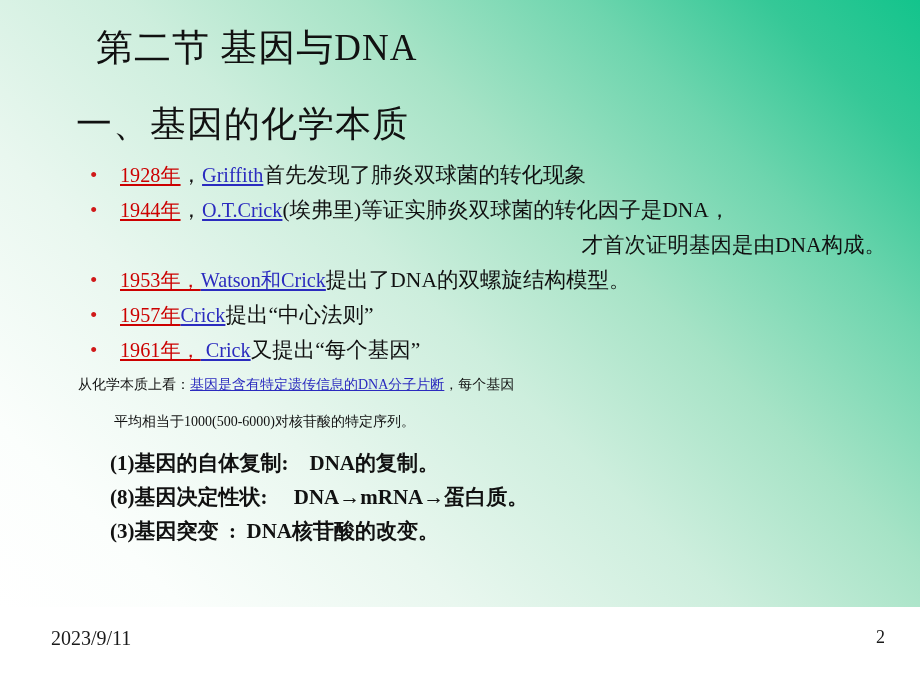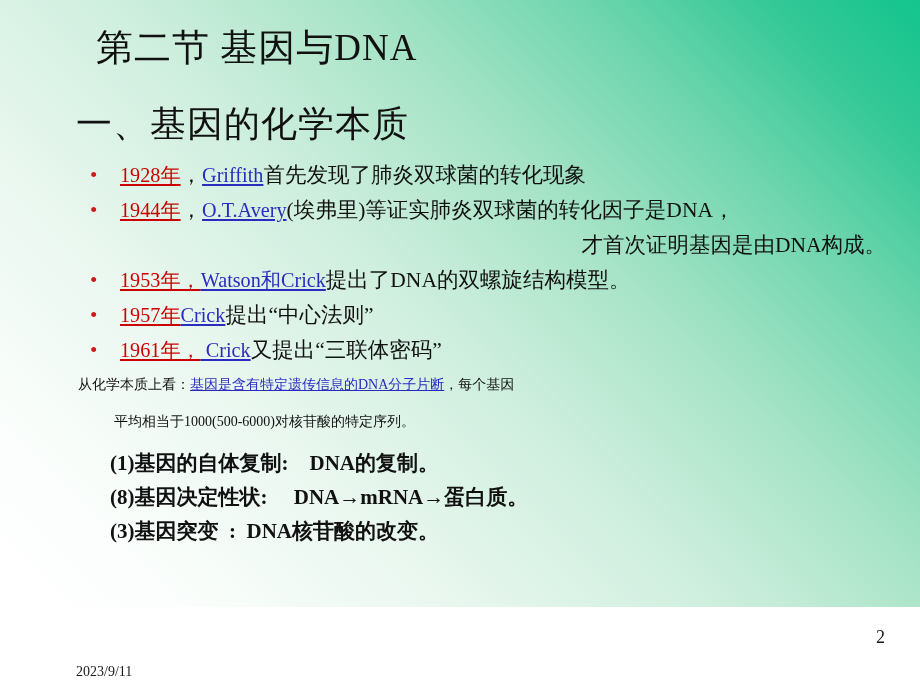--- a/index.html
+++ b/index.html
@@ -135,26 +135,25 @@
     line-height: 34px;
     font-weight: bold;
     color: #111111;
     white-space: pre;
     font-family: "Liberation Serif", "DejaVu Serif", serif;
   }
 
   
   .footer-date {
     position: absolute;
-    left: 76px;
+    left: 51px;
     top: 627px;
-    font-size: 14px;
+    font-size: 20px;
     color: #1a1a1a;
     font-family: "Liberation Serif", "DejaVu Serif", serif;
-    margin-top: 37px;
   }
   .footer-page {
     position: absolute;
     left: 876px;
     top: 627px;
     font-size: 18px;
     color: #1a1a1a;
     font-family: "Liberation Serif", "DejaVu Serif", serif;
   }
 </style>
@@ -169,37 +168,37 @@
 
   <div class="bullets">
 
     <div class="bullet-row">
       <span class="dot">•</span>
       <span class="bullet-text"><span class="r-ul lat">1928年</span><span class="plain">，</span><span class="b-ul lat">Griffith</span><span class="plain">首先发现了肺炎双球菌的转化现象</span></span>
     </div>
 
     <div class="bullet-row">
       <span class="dot">•</span>
-      <span class="bullet-text"><span class="r-ul lat">1944年</span><span class="plain">，</span><span class="b-ul lat">O.T.Avery</span><span class="plain">(埃弗里)等证实肺炎双球菌的转化因子是DNA，</span></span>
+      <span class="bullet-text"><span class="r-ul lat">1944年</span><span class="plain">，</span><span class="b-ul lat">O.T.Crick</span><span class="plain">(埃弗里)等证实肺炎双球菌的转化因子是DNA，</span></span>
       <span class="bullet-cont" style="padding-left:0;text-align:right;">才首次证明基因是由DNA构成。</span>
     </div>
 
     <div class="bullet-row">
       <span class="dot">•</span>
       <span class="bullet-text"><span class="r-ul lat">1953年，</span><span class="plain"></span><span class="b-ul lat">Watson和Crick</span><span class="plain">提出了DNA的双螺旋结构模型。</span></span>
     </div>
 
     <div class="bullet-row">
       <span class="dot">•</span>
       <span class="bullet-text"><span class="r-ul lat">1957年</span><span class="plain"></span><span class="b-ul lat">Crick</span><span class="plain">提出“中心法则”</span></span>
     </div>
 
     <div class="bullet-row">
       <span class="dot">•</span>
-      <span class="bullet-text"><span class="r-ul lat">1961年，</span><span class="plain"></span><span class="b-ul lat"> Crick</span><span class="plain">又提出“三联体密码”</span></span>
+      <span class="bullet-text"><span class="r-ul lat">1961年，</span><span class="plain"></span><span class="b-ul lat"> Crick</span><span class="plain">又提出“每个基因”</span></span>
     </div>
 
   </div>
 
   <div class="para">
     <span>从化学本质上看：</span><span class="b-ul">基因是含有特定遗传信息的DNA分子片断</span><span>，每个基因</span>
     <span class="para-line2">平均相当于1000(500-6000)对核苷酸的特定序列。</span>
   </div>
 
   <div class="numbered">

